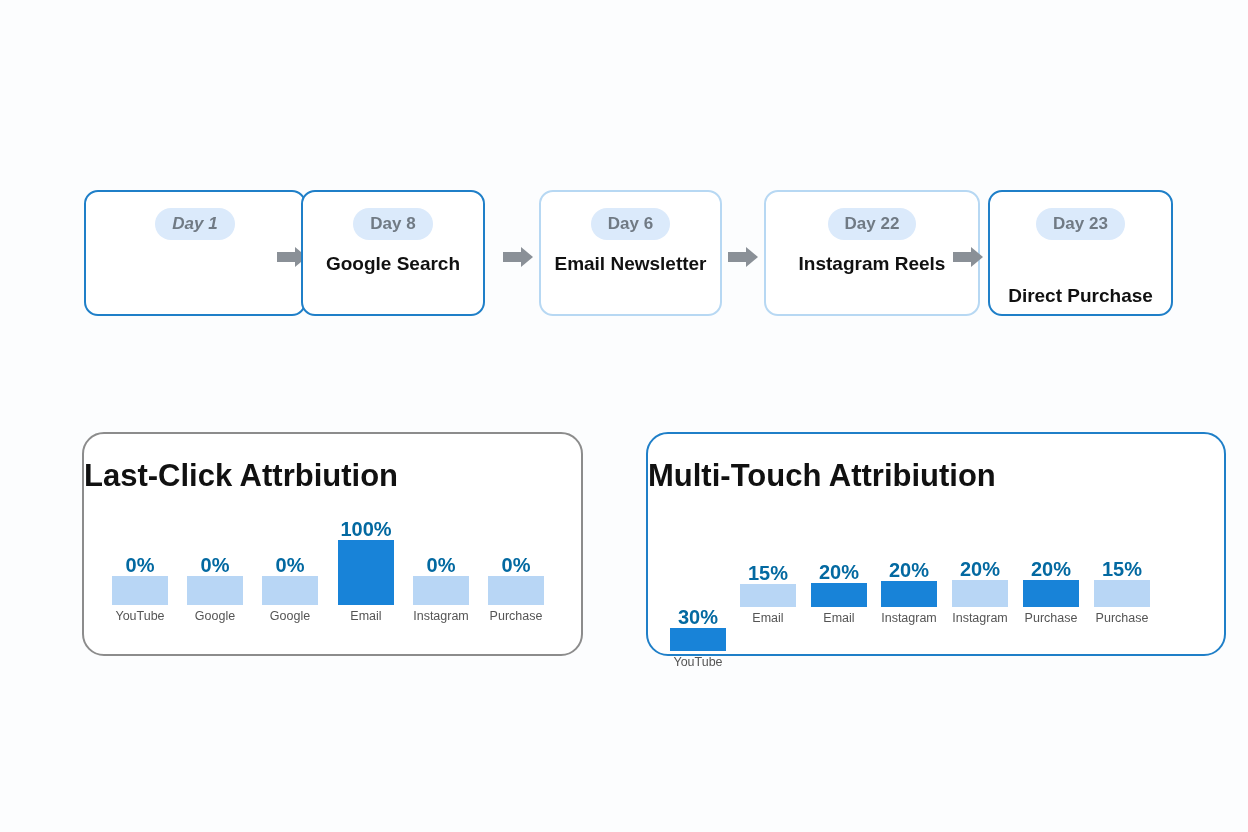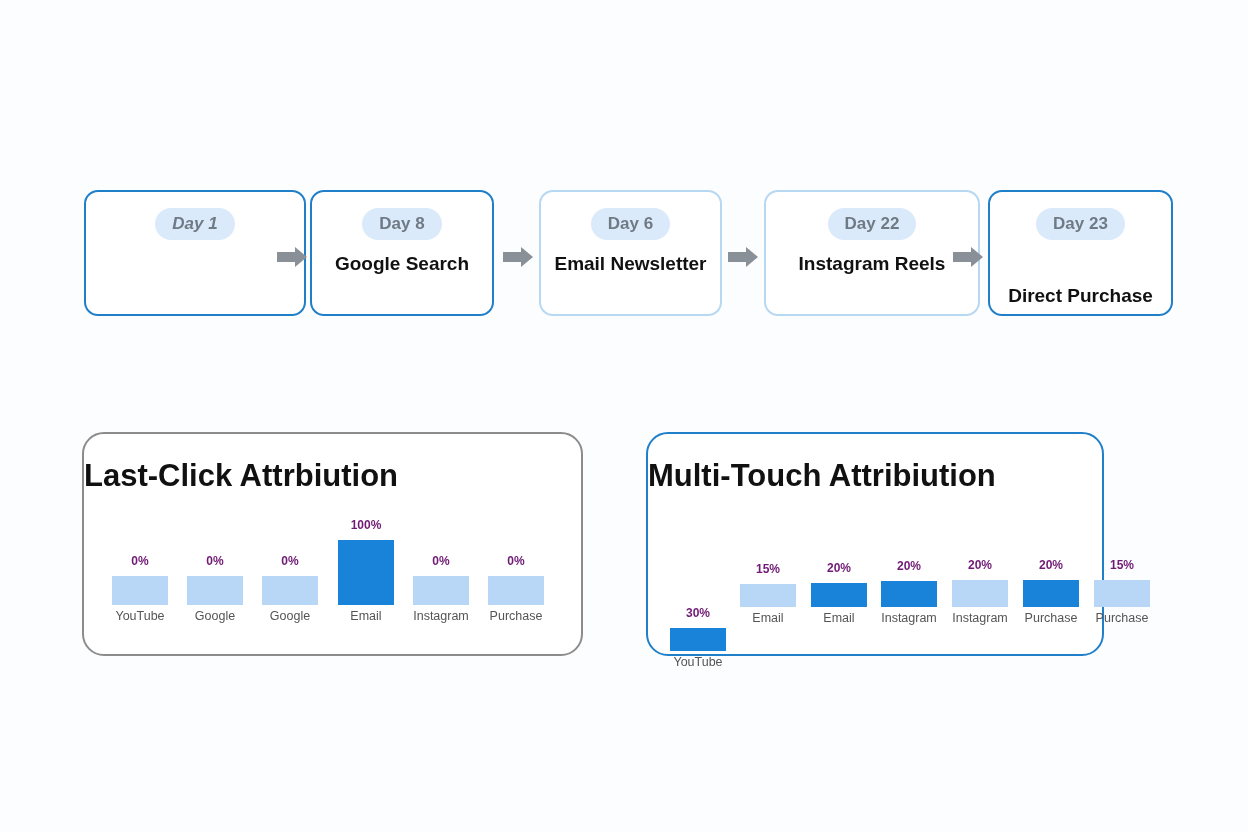--- a/index.html
+++ b/index.html
@@ -36,41 +36,41 @@
     background: #ffffff; border: 2px solid #8c8c8c; border-radius: 22px;
   }
   .panel.blue { border-color: #1f7fc8; }
   .panel-title {
     position: absolute; top: 24px; left: 0; right: 0; text-align: left;
     font-weight: bold; font-size: 31px; color: #111;
   }
   .bar-wrap { position: absolute; width: 56px; }
   .bar-val {
     position: absolute; left: -10px; right: -10px; text-align: center;
-    font-weight: bold; font-size: 12px; color: #701a75;
+    font-weight: bold; font-size: 20px; color: #0369a1;
   }
   .bar { position: absolute; left: 0; right: 0; background: #b8d6f5; }
   .bar.dark { background: #1883d8; }
   .bar-label {
     position: absolute; left: -20px; right: -20px; text-align: center;
     font-size: 12.5px; color: #555;
   }
 </style>
 </head>
 <body>
 
 <div class="step" style="left:84px;width:222px;font-style:italic;">
   <div class="pill">Day 1</div>
 </div>
 <div class="arrow" style="left:277px;">
     <div class="shaft"></div>
     <div class="head"></div>
   </div>
 
-<div class="step" style="left:310px;width:184px;">
+<div class="step" style="left:301px;width:184px;">
   <div class="pill">Day 8</div>
   <div class="step-title single">Google Search</div>
 </div>
 <div class="arrow" style="left:503px;">
     <div class="shaft"></div>
     <div class="head"></div>
   </div>
 
 <div class="step light" style="left:539px;width:183px;">
   <div class="pill">Day 6</div>
@@ -124,21 +124,21 @@
         <div class="bar-label" style="top: 175px;">Instagram</div>
       </div>
       <div class="bar-wrap" style="left: 404px; top: 0px; height: 100%;">
         <div class="bar-val" style="top: 120px;">0%</div>
         <div class="bar" style="top: 142px; height: 29px;"></div>
         <div class="bar-label" style="top: 175px;">Purchase</div>
       </div>
     </div>
 </div>
 
-<div class="panel blue" style="left:646px;width:458px;">
+<div class="panel blue" style="left:646px;width:580px;">
   <div class="panel-title">Multi-Touch Attribiution</div>
   <div id="mt-bars">
       <div class="bar-wrap" style="left: 22px; top: 0px; height: 100%; margin-top: 44px;">
         <div class="bar-val" style="top: 128px;">30%</div>
         <div class="bar dark" style="top: 150px; height: 23px;"></div>
         <div class="bar-label" style="top: 177px;">YouTube</div>
       </div>
       <div class="bar-wrap" style="left: 92px; top: 0px; height: 100%;">
         <div class="bar-val" style="top: 128px;">15%</div>
         <div class="bar" style="top: 150px; height: 23px;"></div>

